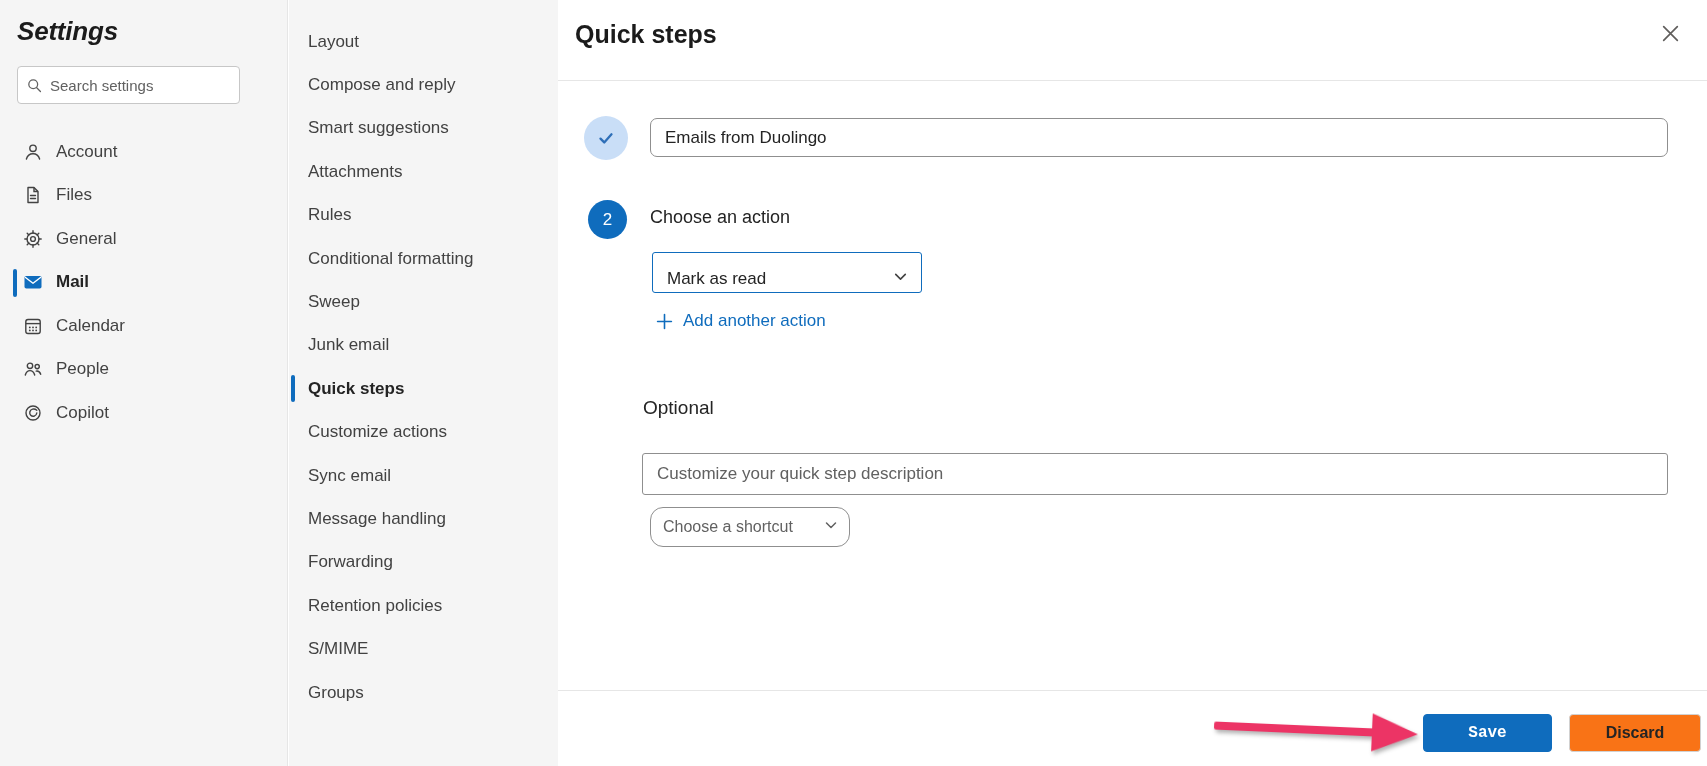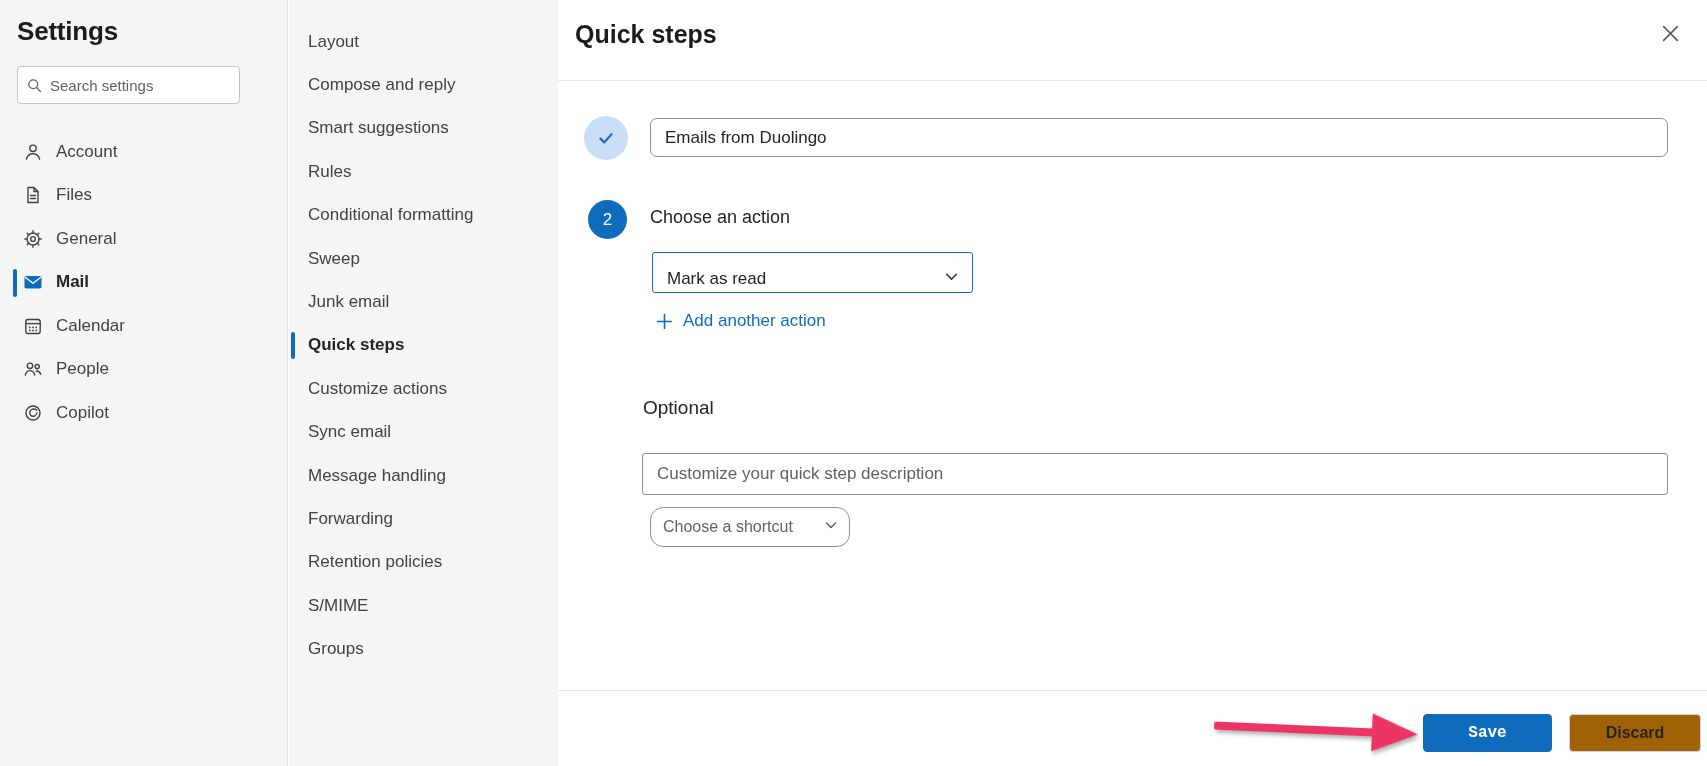--- a/index.html
+++ b/index.html
@@ -12,21 +12,21 @@
   }
   .page { position: relative; width: 1707px; height: 766px; overflow: hidden; background:#fff; }
 
   
   .sidebar {
     position: absolute; left: 0; top: 0; width: 288px; height: 766px;
     background: #f5f5f5; border-right: 1px solid #e6e6e6;
   }
   .settings-title {
     position: absolute; left: 17px; top: 16px;
-    font-size: 26px; font-weight: 700; color: #1b1b1b; letter-spacing: -0.2px;
+    font-size: 26px; font-weight: 700; color: #1b1b1b; letter-spacing: -0.2px; font-style: italic;
   }
   .search-box {
     position: absolute; left: 17px; top: 66px; width: 223px; height: 38px;
     background: #fff; border: 1px solid #c7c7c7; border-radius: 4px;
     display: flex; align-items: center; padding: 0 8px;
   }
   .search-box svg { flex: 0 0 auto; margin-right: 7px; }
   .search-box input {
     border: none; outline: none; background: transparent;
     font-family: inherit; font-size: 15px; color: #242424; width: 100%;
@@ -88,21 +88,21 @@
   }
   .step-circle-num {
     position: absolute; left: 30px; top: 200px; width: 39px; height: 39px;
     border-radius: 50%; background: #0f6cbd; color: #fff;
     display: flex; align-items: center; justify-content: center; font-size: 17px;
   }
   .choose-action-label {
     position: absolute; left: 92px; top: 207px; font-size: 18px; color: #242424;
   }
   .action-dropdown {
-    position: absolute; left: 94px; top: 252px; width: 321px; height: 41px;
+    position: absolute; left: 94px; top: 252px; width: 270px; height: 41px;
     border: 1.5px solid #0f6cbd; border-radius: 3px; background: #fff;
     display: flex; align-items: center; padding: 12px 12px 0 14px;
     font-size: 17px; color: #242424; cursor: pointer;
   }
   .action-dropdown .chev { margin-left: auto; }
   .add-action {
     position: absolute; left: 98px; top: 307px; height: 28px;
     display: flex; align-items: center; gap: 10px;
     color: #0f6cbd; font-size: 17px; cursor: pointer; background:none; border:none; font-family:inherit;
   }
@@ -123,21 +123,21 @@
   }
   .shortcut-dropdown .chev { margin-left: auto; }
 
   .save-btn {
     position: absolute; left: 865px; top: 714px; width: 129px; height: 38px;
     background: #0f6cbd; border: 1px solid #0f6cbd; border-radius: 4px;
     color: #fff; font-size: 16px; font-weight: 700; font-family: Liberation Mono, monospace; cursor: pointer;
   }
   .discard-btn {
     position: absolute; left: 1011px; top: 714px; width: 132px; height: 38px;
-    background: #a16207; border: 1px solid #d1d1d1; border-radius: 4px;
+    background: #f97316; border: 1px solid #d1d1d1; border-radius: 4px;
     color: #242424; font-size: 16px; font-weight: 700; font-family: inherit; cursor: pointer;
   }
 
   
   .annot-arrow {
     position: absolute; left: 1214px; top: 710px; width: 206px; height: 40px;
     transform: rotate(2.5deg);
     filter: drop-shadow(2px 3px 2px rgba(0,0,0,0.30));
     pointer-events: none;
   }
@@ -252,20 +252,23 @@
       <div class="cat-item">
           <span>Layout</span>
         </div>
       <div class="cat-item">
           <span>Compose and reply</span>
         </div>
       <div class="cat-item">
           <span>Smart suggestions</span>
         </div>
       <div class="cat-item">
+          <span>Attachments</span>
+        </div>
+      <div class="cat-item">
           <span>Rules</span>
         </div>
       <div class="cat-item">
           <span>Conditional formatting</span>
         </div>
       <div class="cat-item">
           <span>Sweep</span>
         </div>
       <div class="cat-item">
           <span>Junk email</span>

